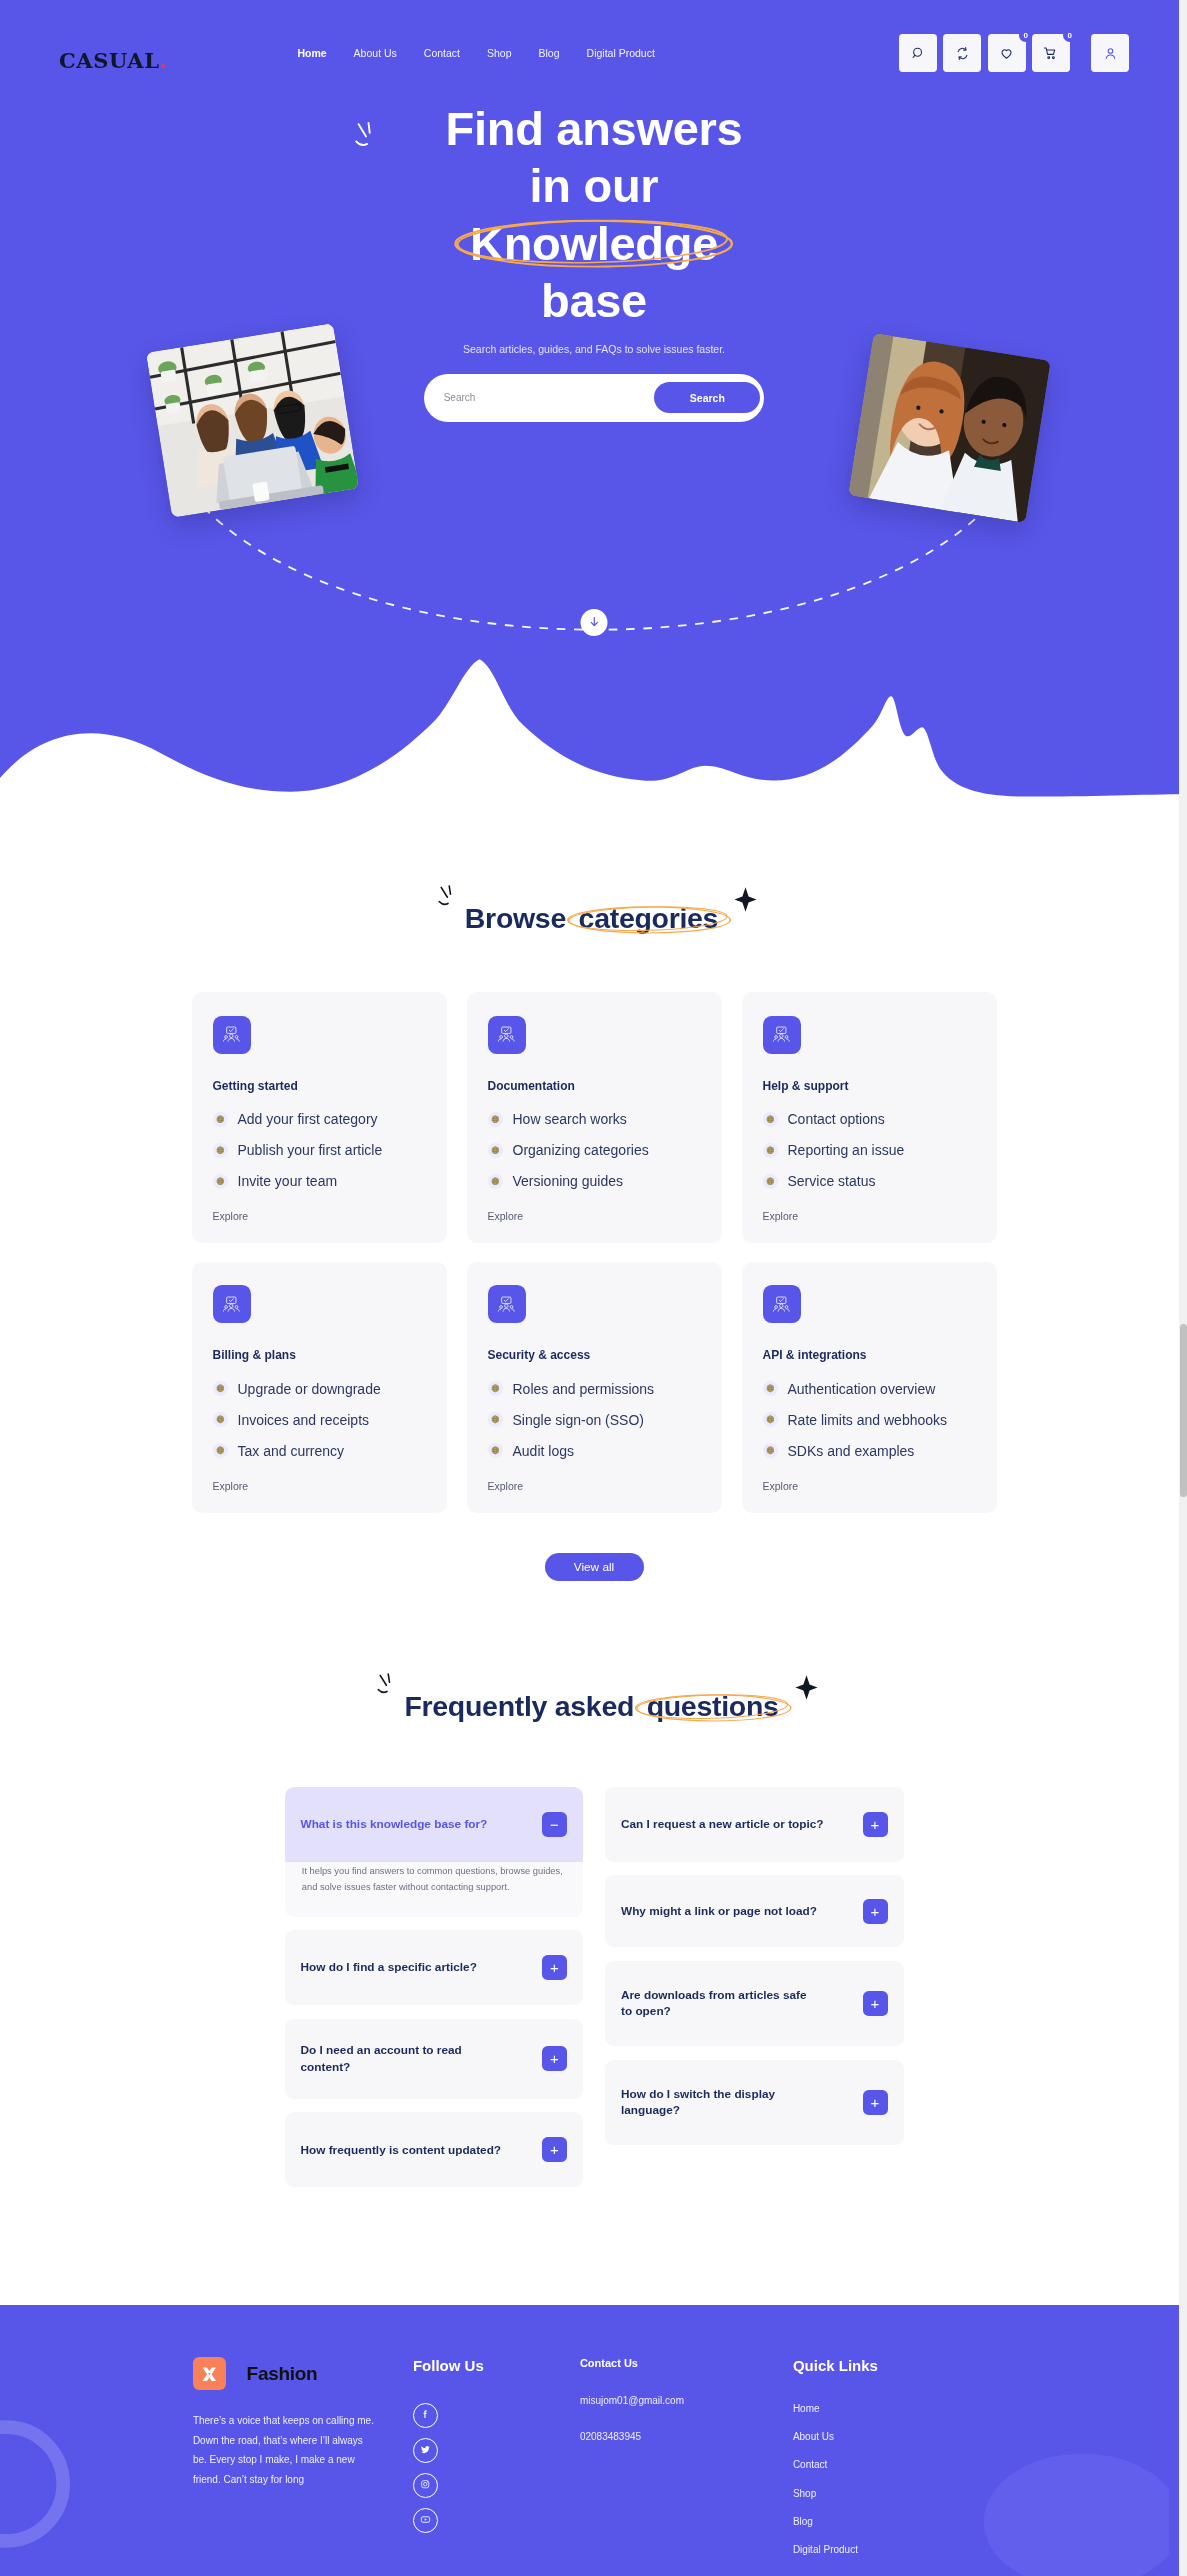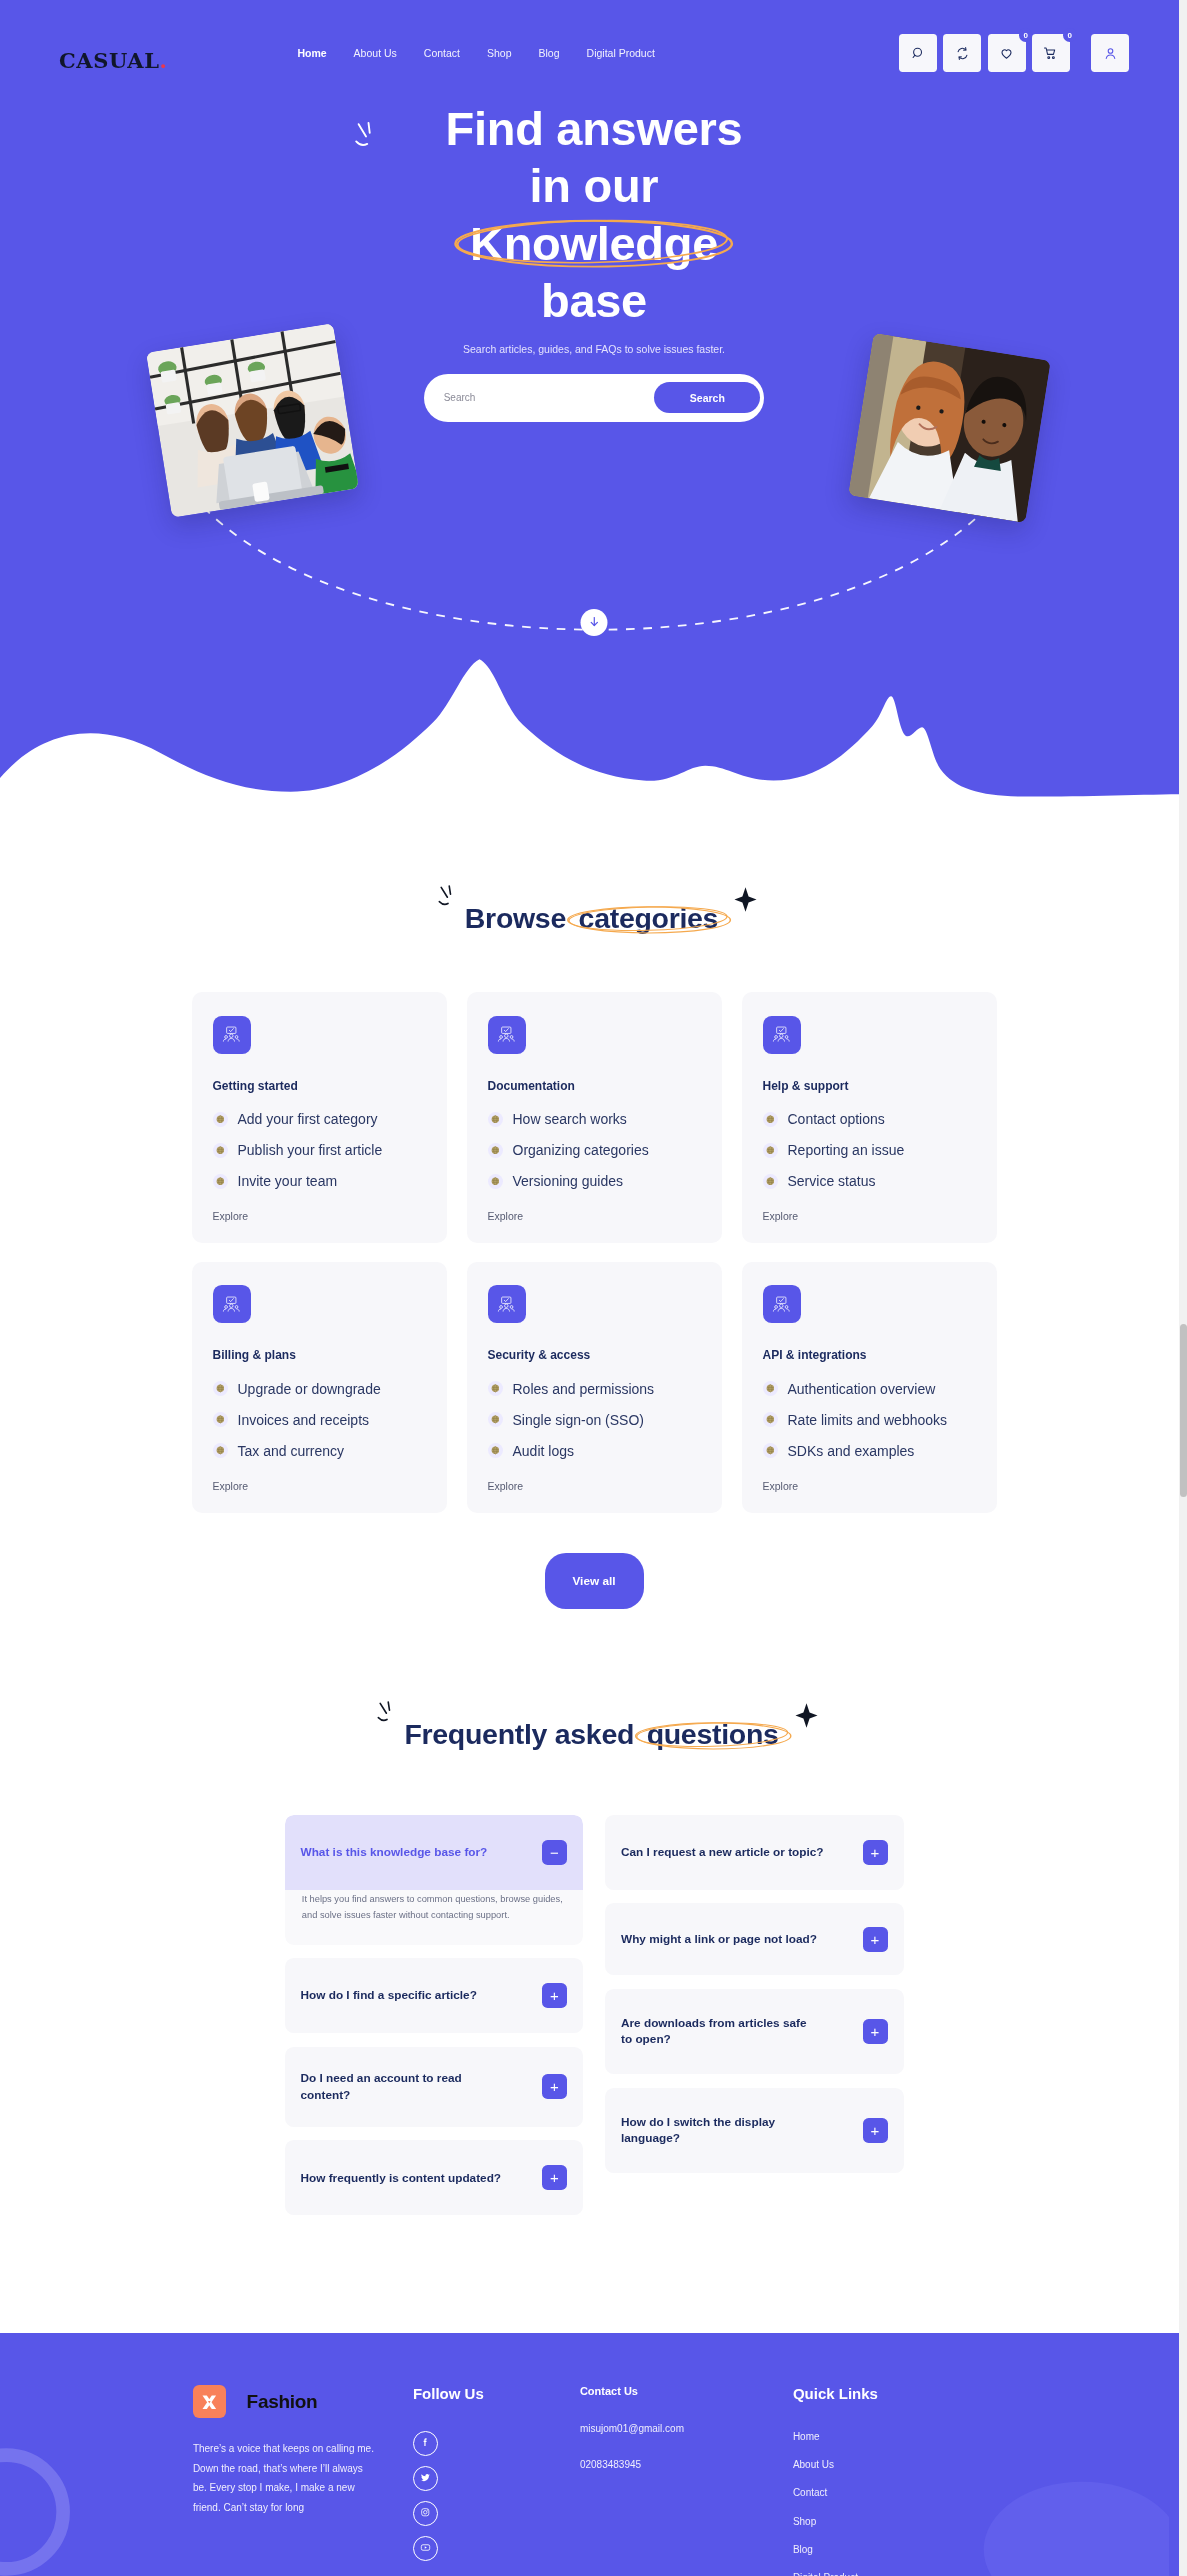--- a/index.html
+++ b/index.html
@@ -152,22 +152,22 @@
   .cat-list li{ display:flex; align-items:center; gap:10px; font-size:14px; color:#2a3763; }
   .bullet{
     width:15px; height:15px; border-radius:50%; background:#eceaff;
     display:flex; align-items:center; justify-content:center; flex:0 0 15px;
   }
   .cat-explore{
     margin-top:21px; font-size:10.5px; color:#565b72; text-decoration:none; cursor:pointer;
   }
   .view-all-wrap{ text-align:center; margin-top:40px; }
   .view-all{
-    width:99px; height:56px; border-radius:21px; border:none;
-    background:#5856e8; color:#fff; font-size:11.8px; font-weight:700;
+    width:99px; height:28px; border-radius:21px; border:none;
+    background:#5856e8; color:#fff; font-size:11.8px; font-weight:400;
     cursor:pointer; font-family:"Liberation Sans", sans-serif;
   }
 
   
   .faq{ padding:109px 0 118px; background:#fff; }
   .faq-grid{
     width:619px; margin:64px auto 0;
     display:grid; grid-template-columns:1fr 1fr; gap:0 22px;
     align-items:start;
   }

